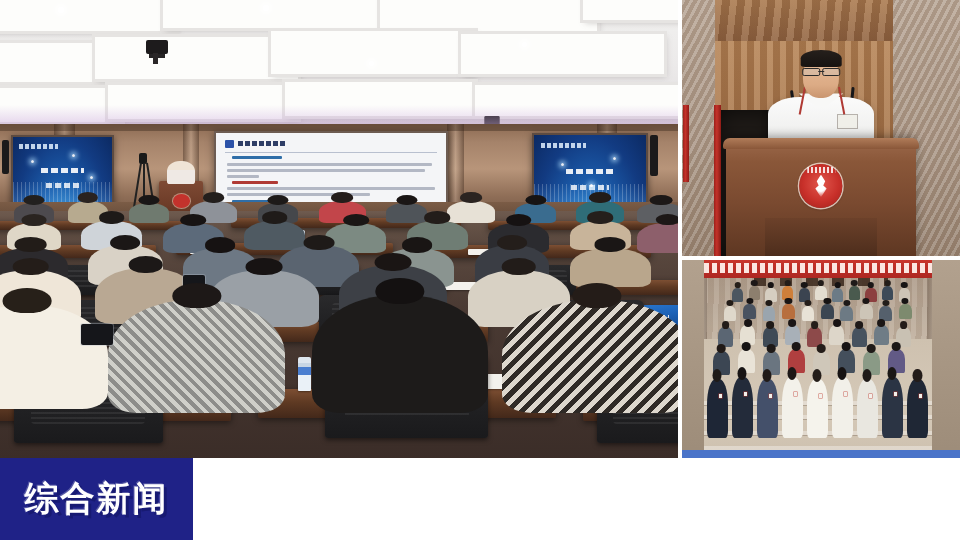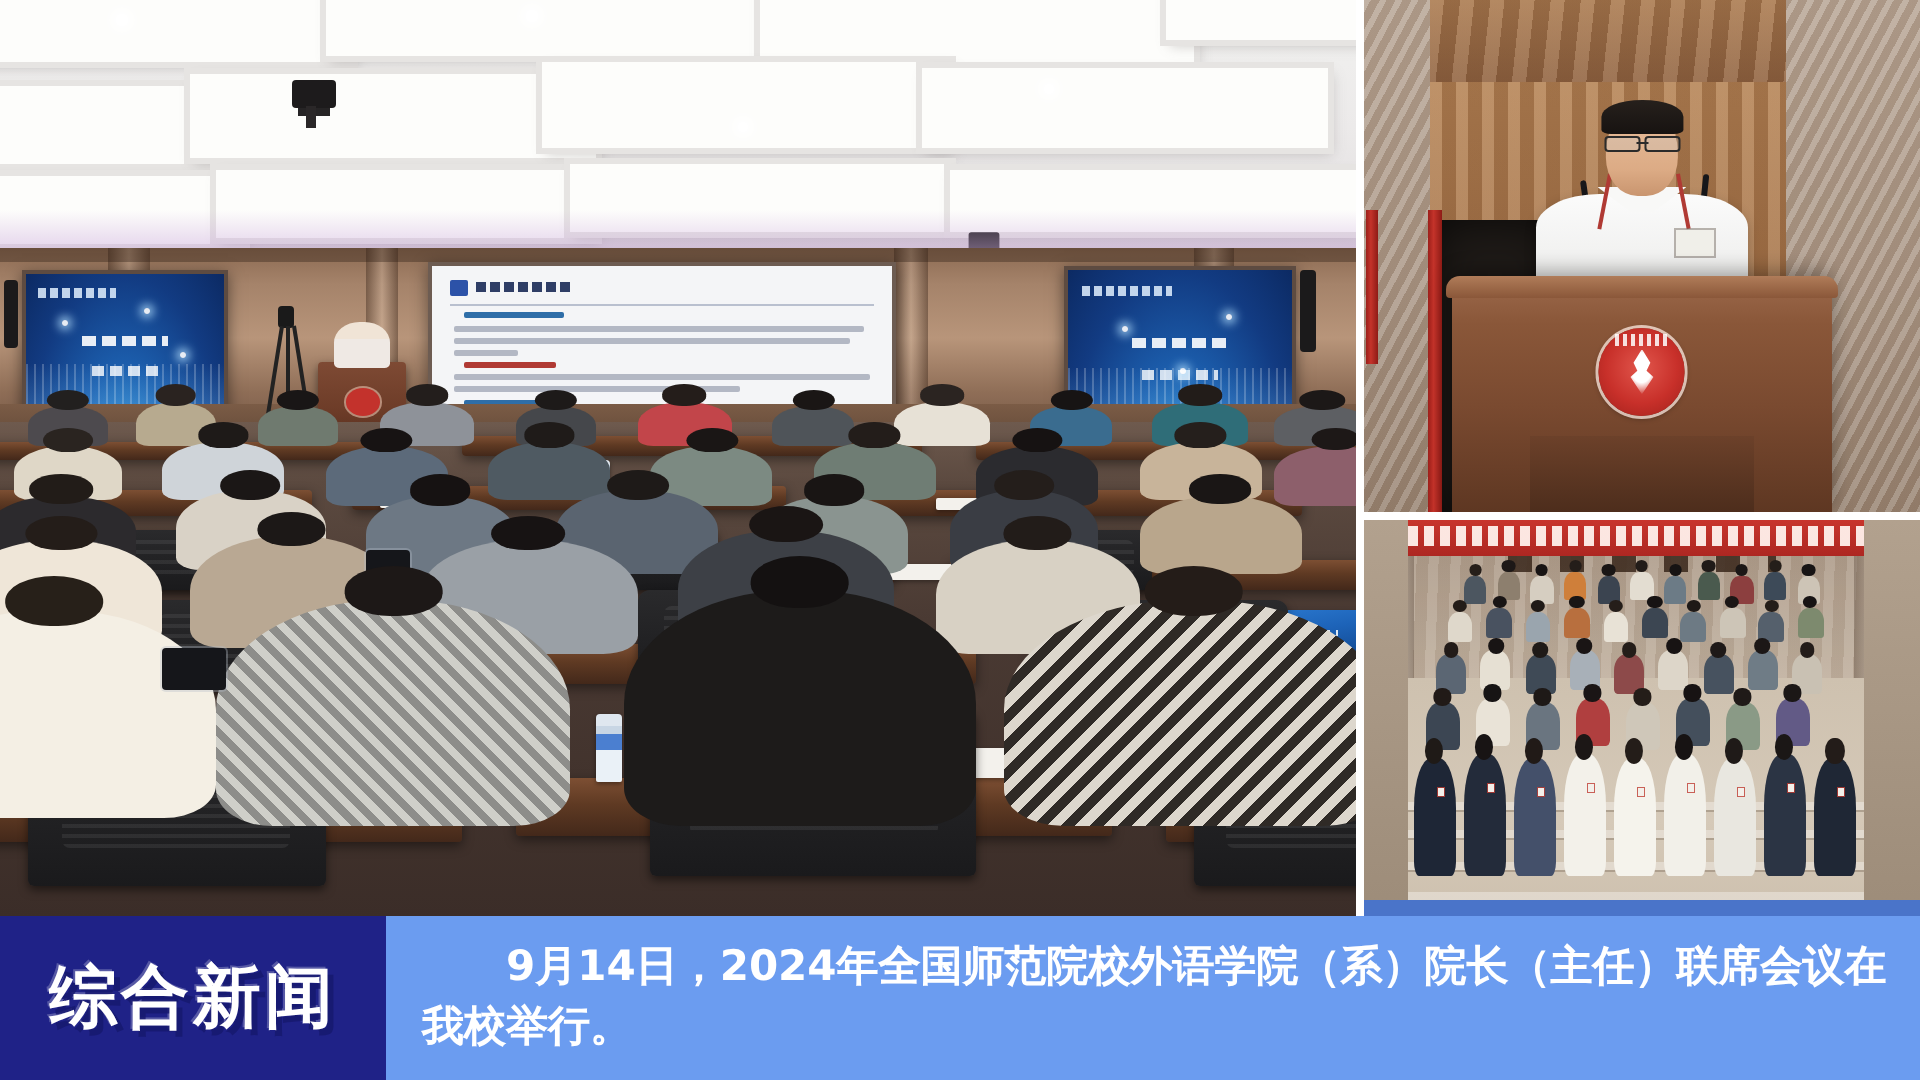--- a/index.html
+++ b/index.html
@@ -649,18 +649,15 @@
       </div>
 
       <div class="gp-strip"></div>
     </div>
   </div>
 
   <div class="caption">
     <div class="cap-tag">
       <span>综合新闻</span>
     </div>
-    <div class="cap-body">
-      <p>9月14日，2024年全国师范院校外语学院（系）院长（主任）联席会议在我校举行。</p>
-    </div>
   </div>
 
 </div>
 
 </body></html>

